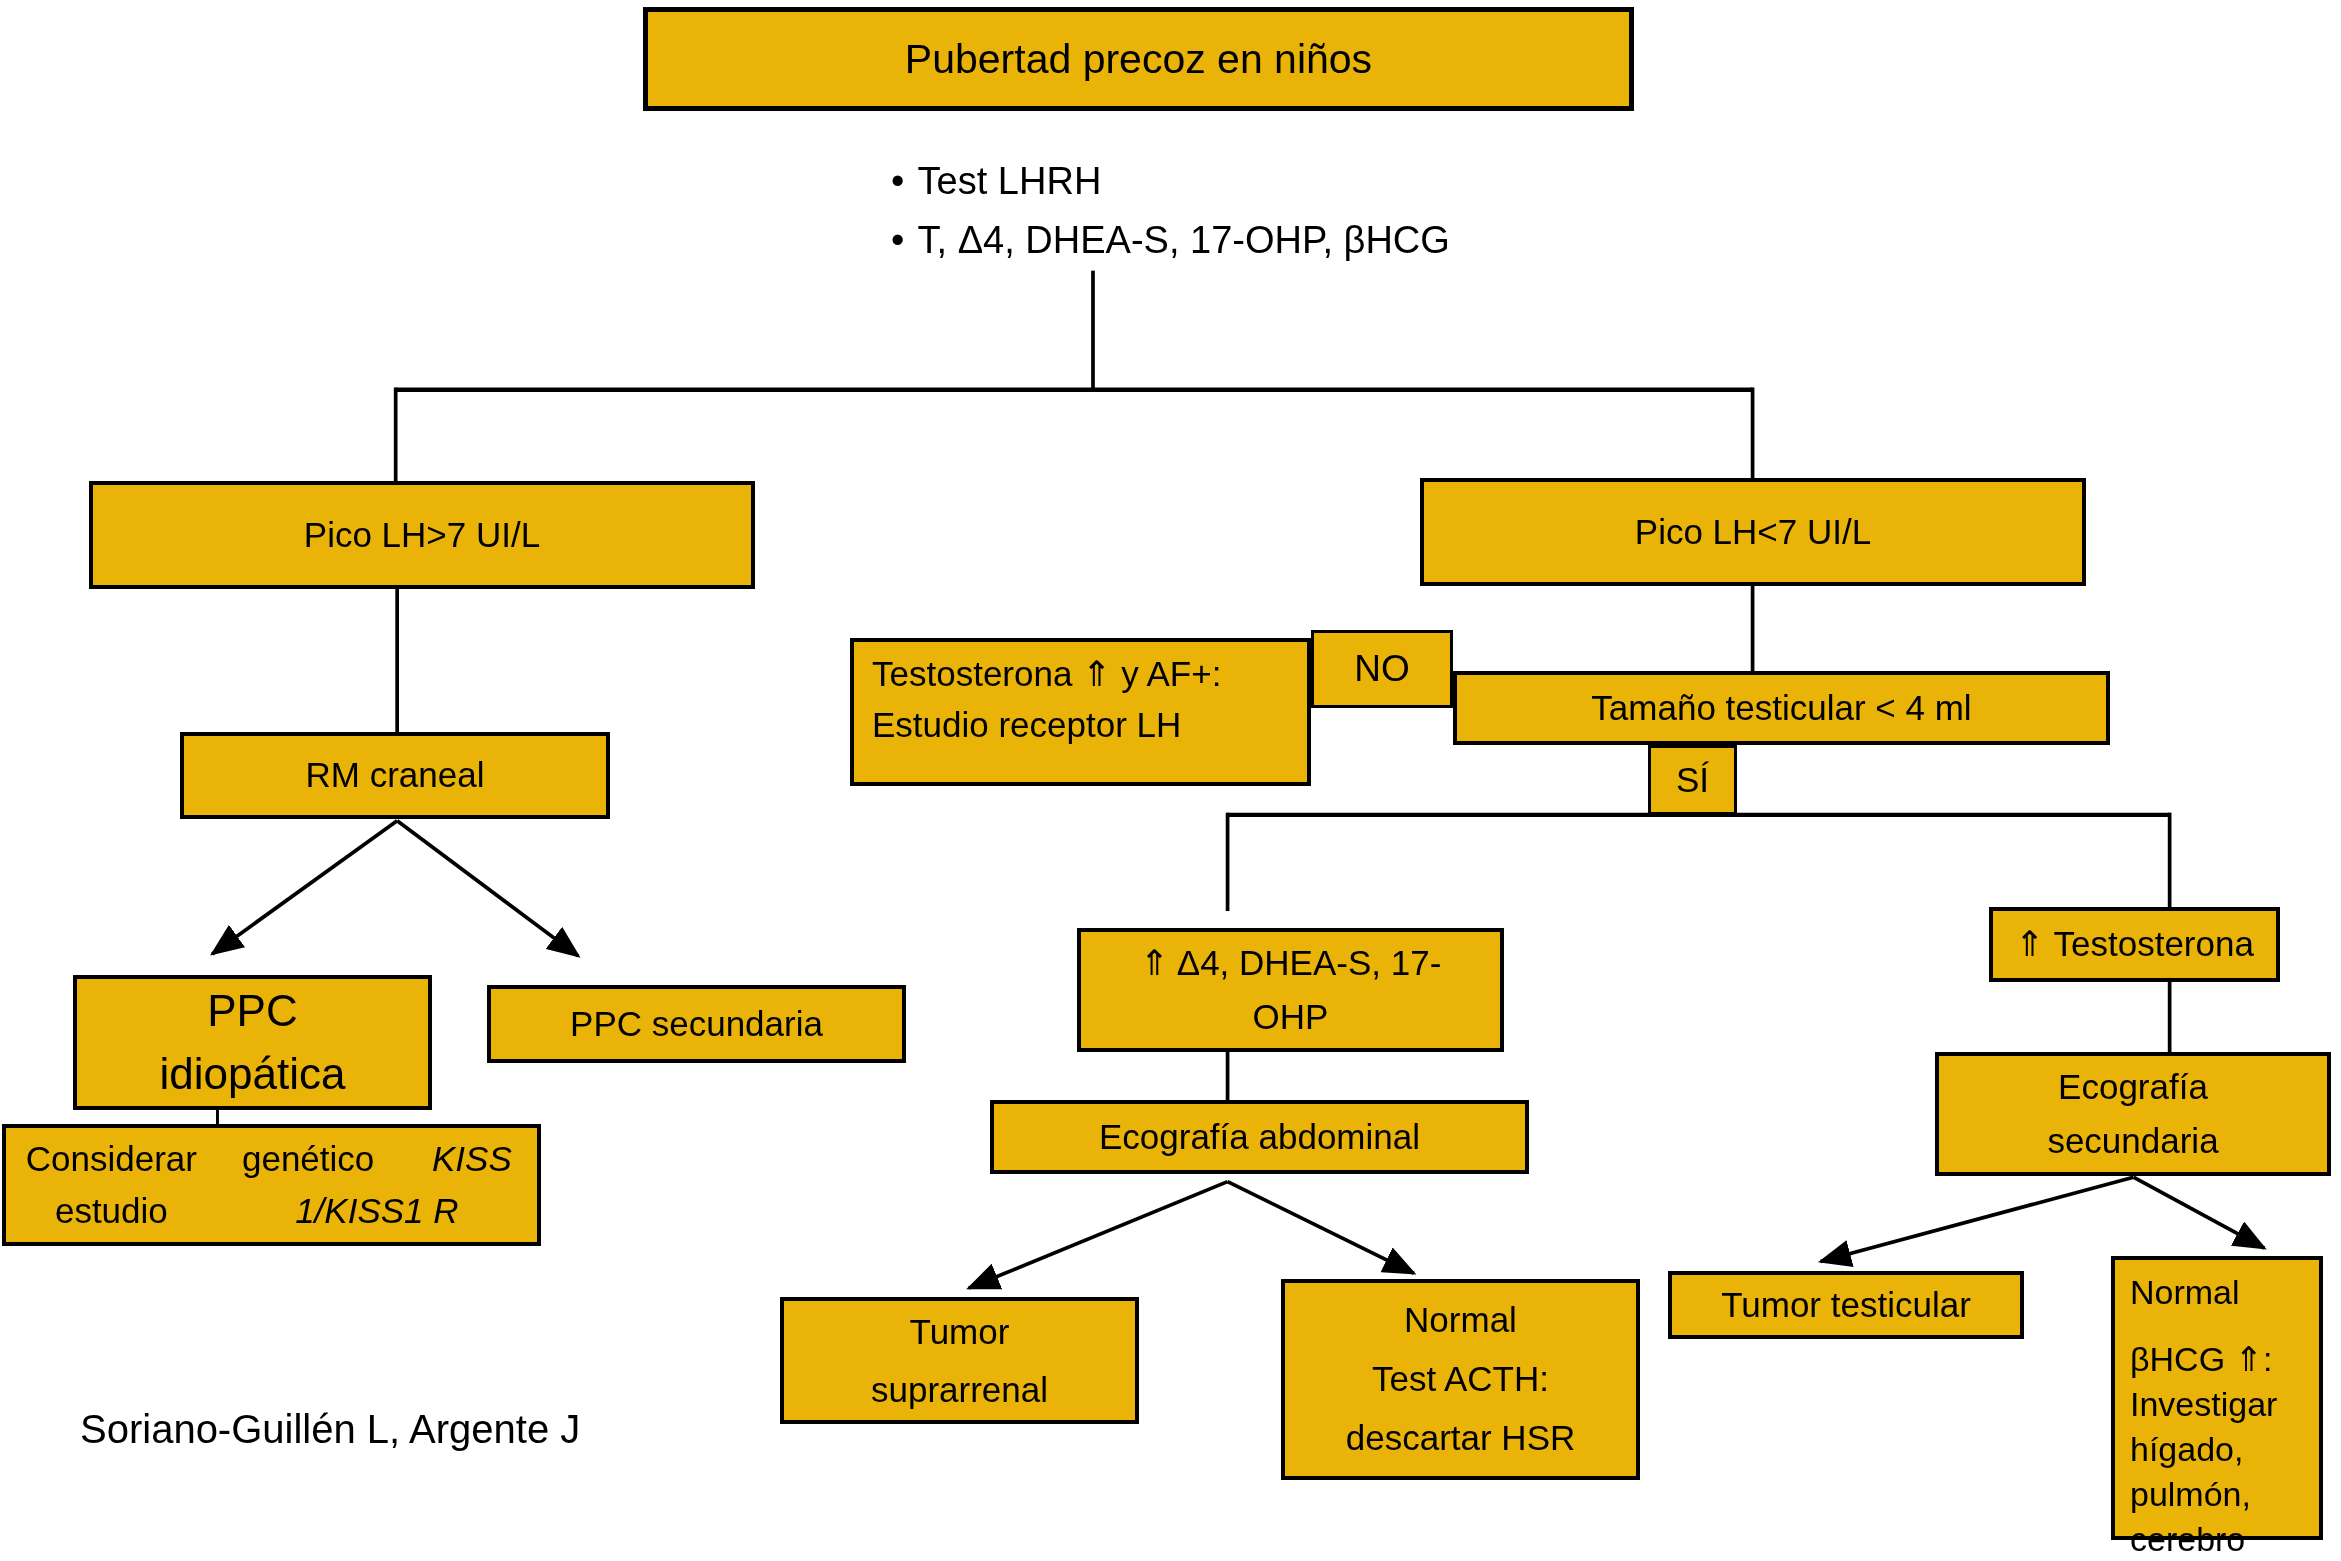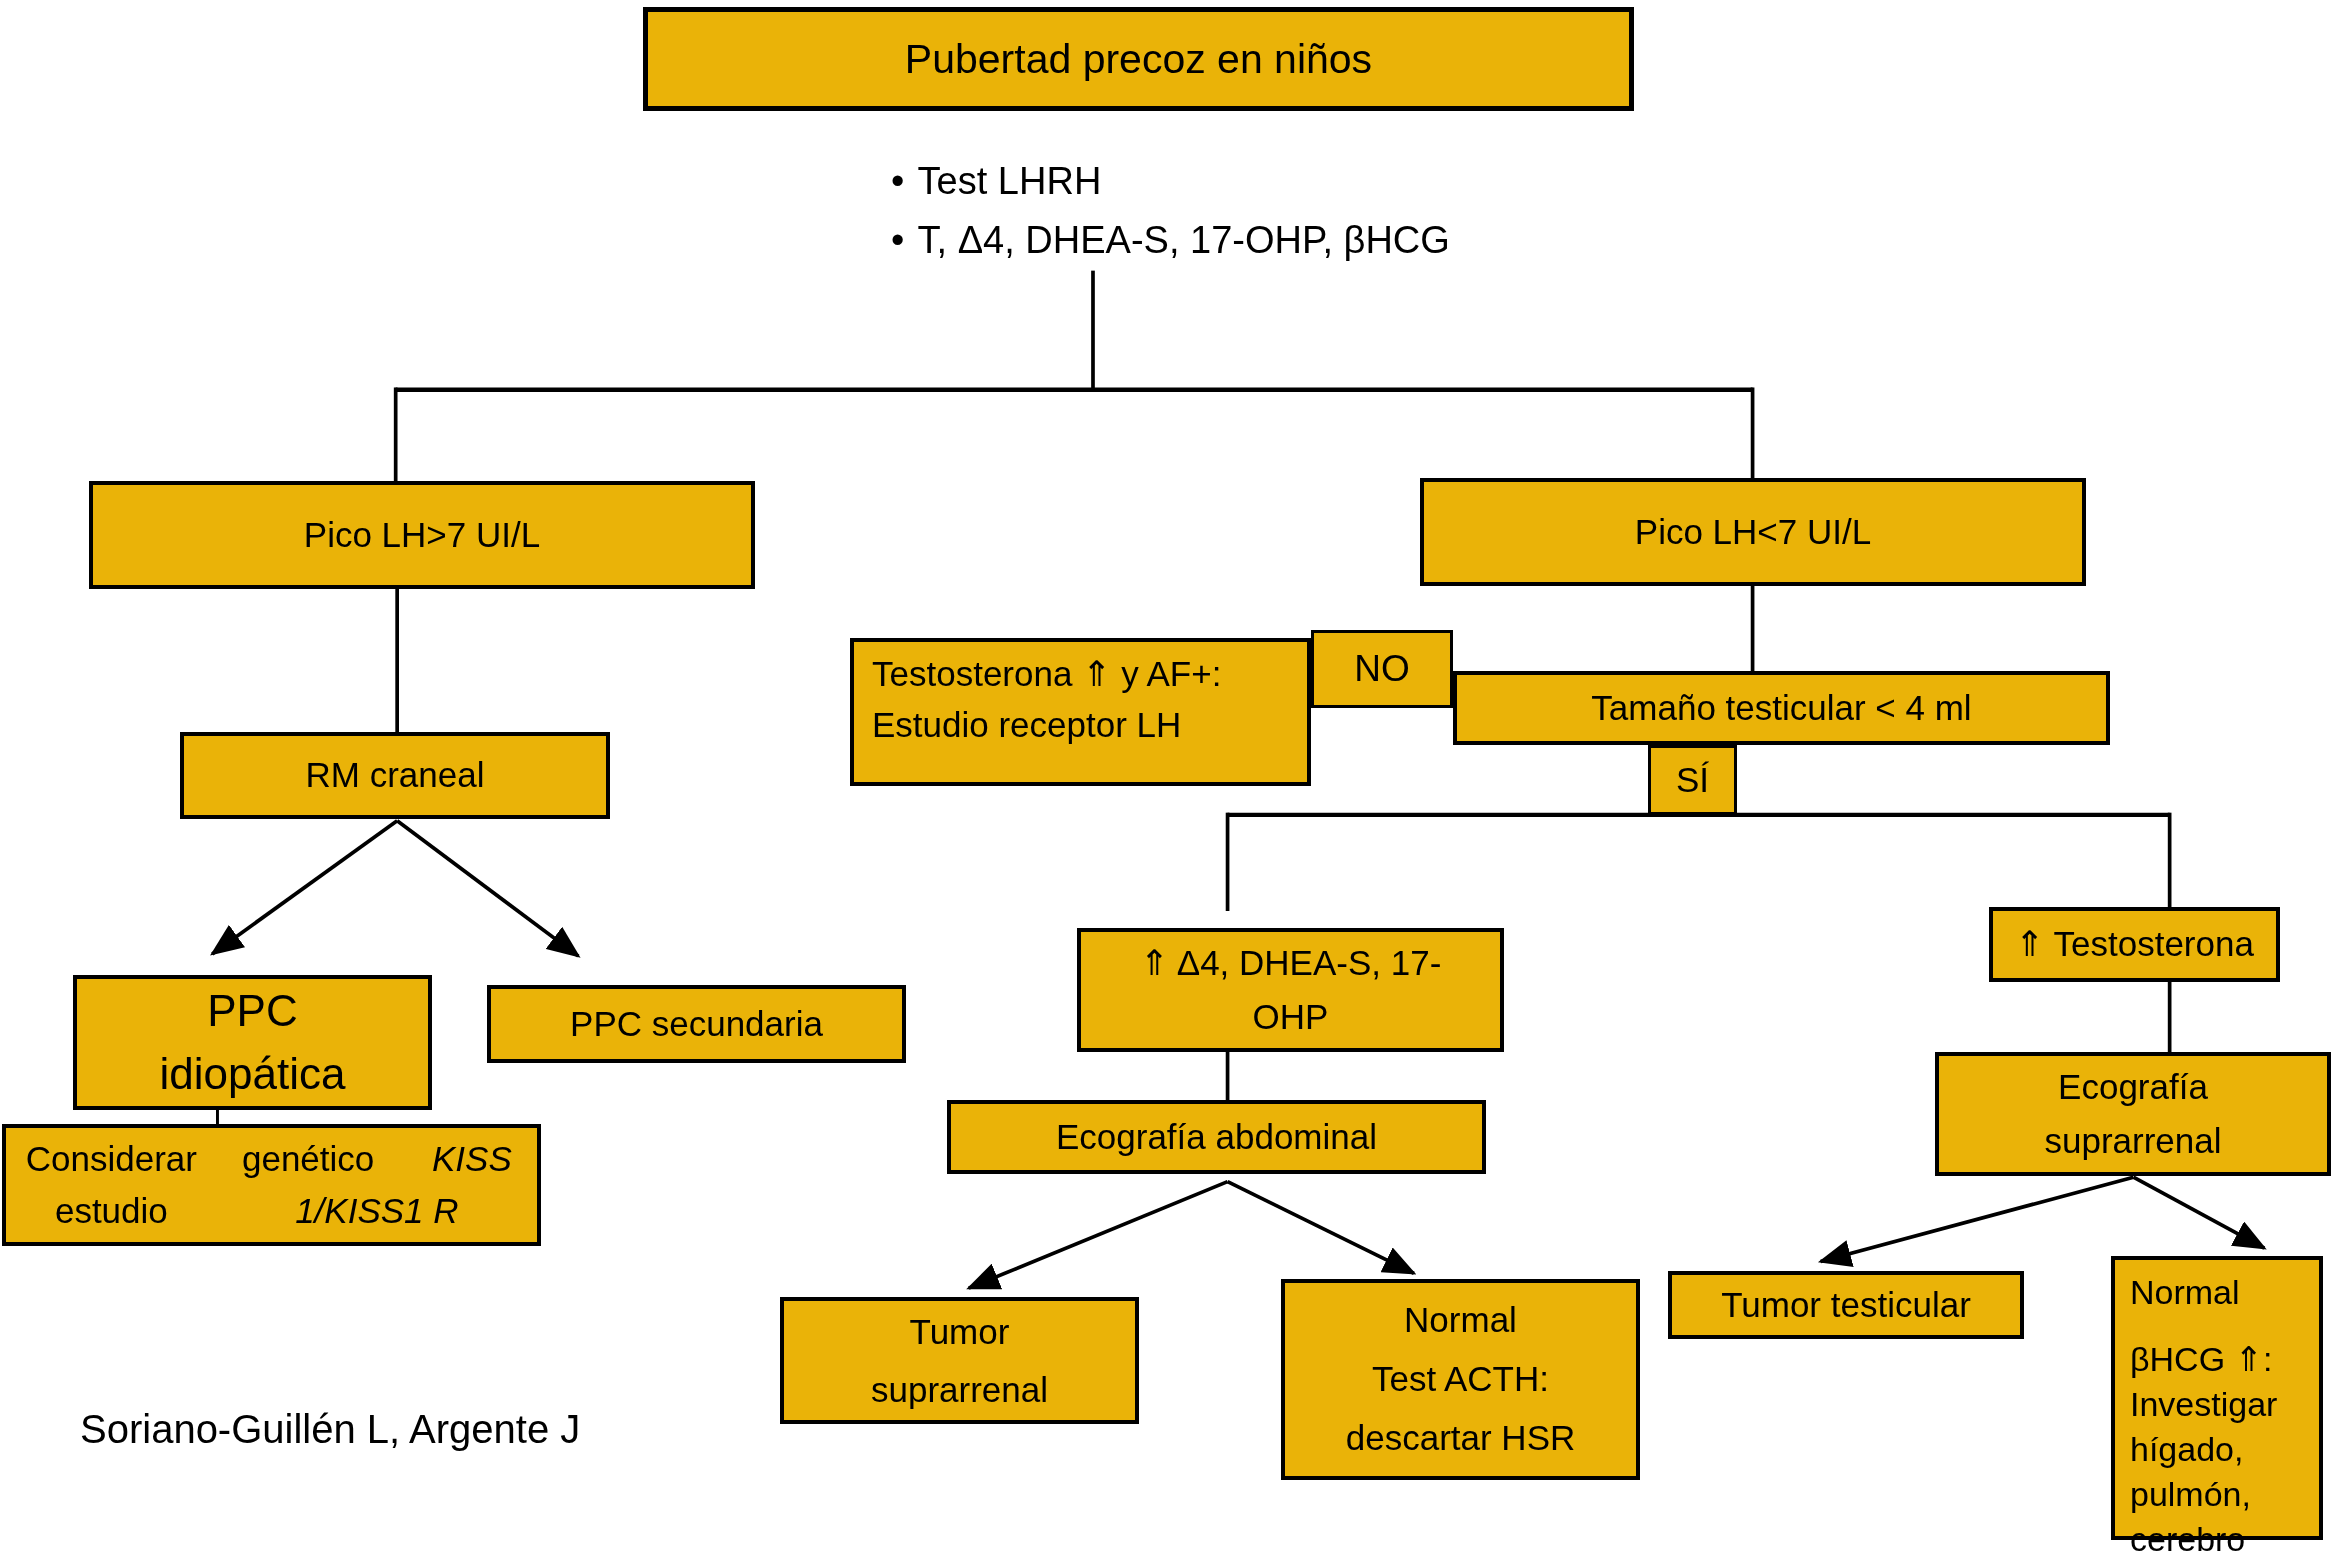--- a/index.html
+++ b/index.html
@@ -39,21 +39,21 @@
   .node-pico-bajo { left: 1420px; top: 478px; width: 666px; height: 108px; }
   .node-testosterona-receptor {
     left: 850px; top: 638px; width: 461px; height: 148px;
     justify-content: flex-start; align-items: flex-start;
     text-align: left; padding: 7.4px 7.4px 0 18px; line-height: 1.45;
   }
   .node-no { left: 1311px; top: 630px; width: 142px; height: 78px; border-width: 3.7px; font-size: 37px; }
   .node-tamano { left: 1453px; top: 671px; width: 657px; height: 74px; }
   .node-si { left: 1648px; top: 745px; width: 89px; height: 70px; border-width: 3px; }
   .node-delta4 { left: 1048px; top: 928px; width: 427px; height: 124px; margin-left: 29px; }
-  .node-eco-abdominal { left: 947px; top: 1100px; width: 539px; height: 74px; }
+  .node-eco-abdominal { left: 990px; top: 1100px; width: 539px; height: 74px; }
   .node-tumor-suprarrenal { left: 780px; top: 1297px; width: 359px; height: 127px; line-height: 1.65; }
   .node-normal-acth { left: 1281px; top: 1279px; width: 359px; height: 201px; line-height: 1.68; }
   .node-testosterona-alta { left: 1989px; top: 907px; width: 291px; height: 75px; }
   .node-eco-testicular { left: 1935px; top: 1052px; width: 396px; height: 124px; }
   .node-tumor-testicular { left: 1668px; top: 1271px; width: 356px; height: 68px; }
   .node-normal-bhcg {
     left: 2111px; top: 1256px; width: 212px; height: 284px;
     flex-direction: column; align-items: flex-start; justify-content: flex-start;
     text-align: left; padding: 10.4px 6px 0 15px;
     font-size: 34px; line-height: 1.32;
@@ -185,21 +185,21 @@
 Test ACTH:
 descartar HSR</span>
   </div>
 
   <div class="node node-testosterona-alta">
     <span class="label">⇑ Testosterona</span>
   </div>
 
   <div class="node node-eco-testicular">
     <span class="label">Ecografía
-suprarrenal</span>
+secundaria</span>
   </div>
 
   <div class="node node-tumor-testicular">
     <span class="label">Tumor testicular</span>
   </div>
 
   <div class="node node-normal-bhcg">
     <span class="label first-line">Normal</span>
     <span class="label">βHCG ⇑:
 Investigar

